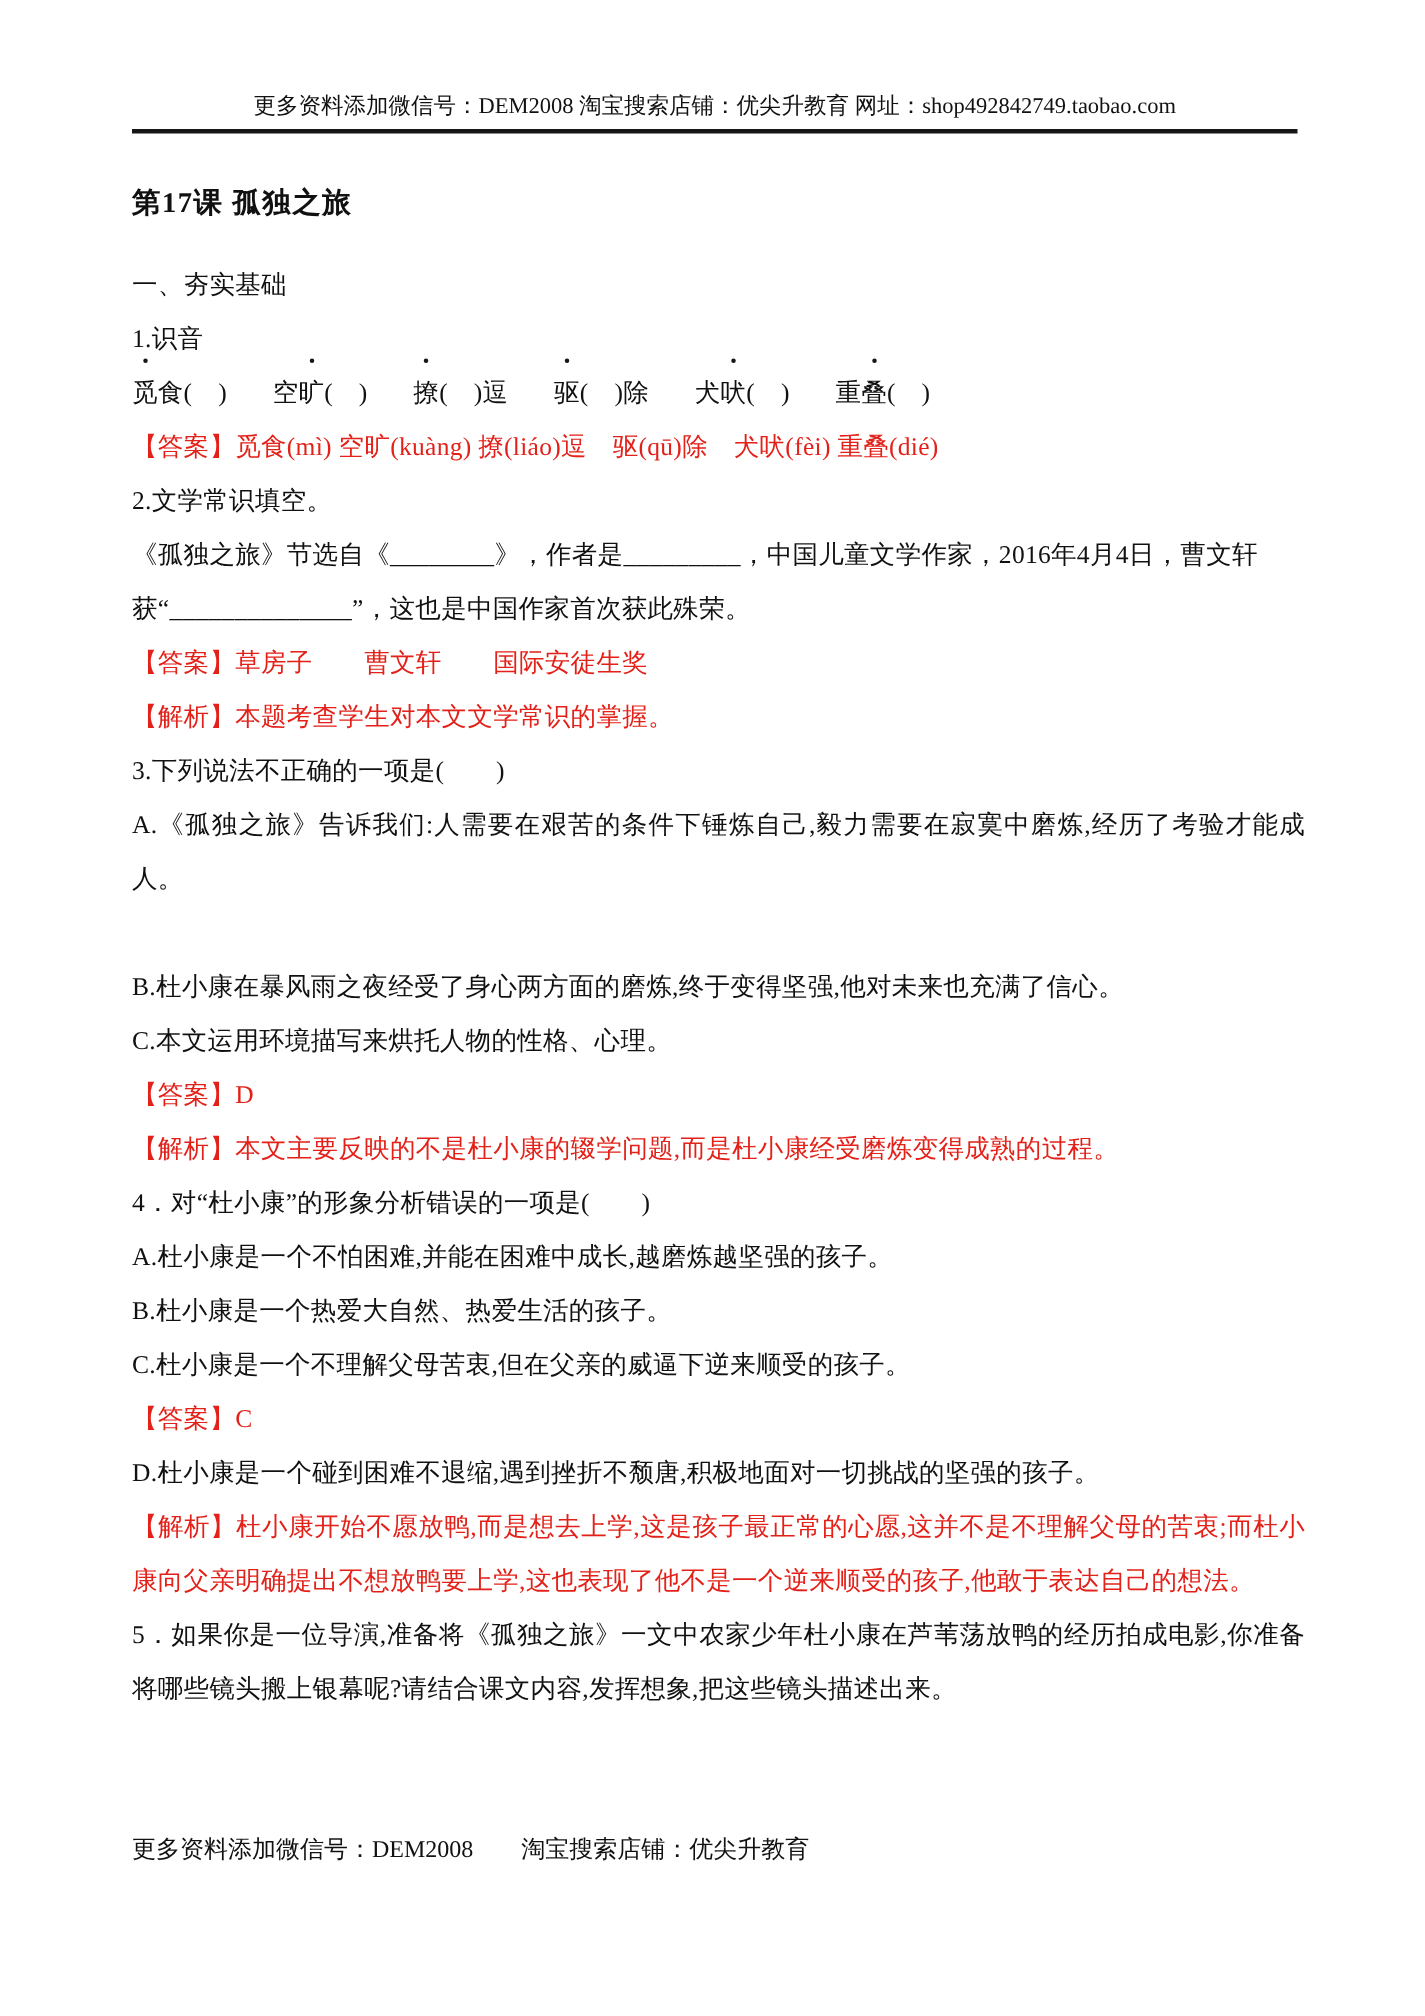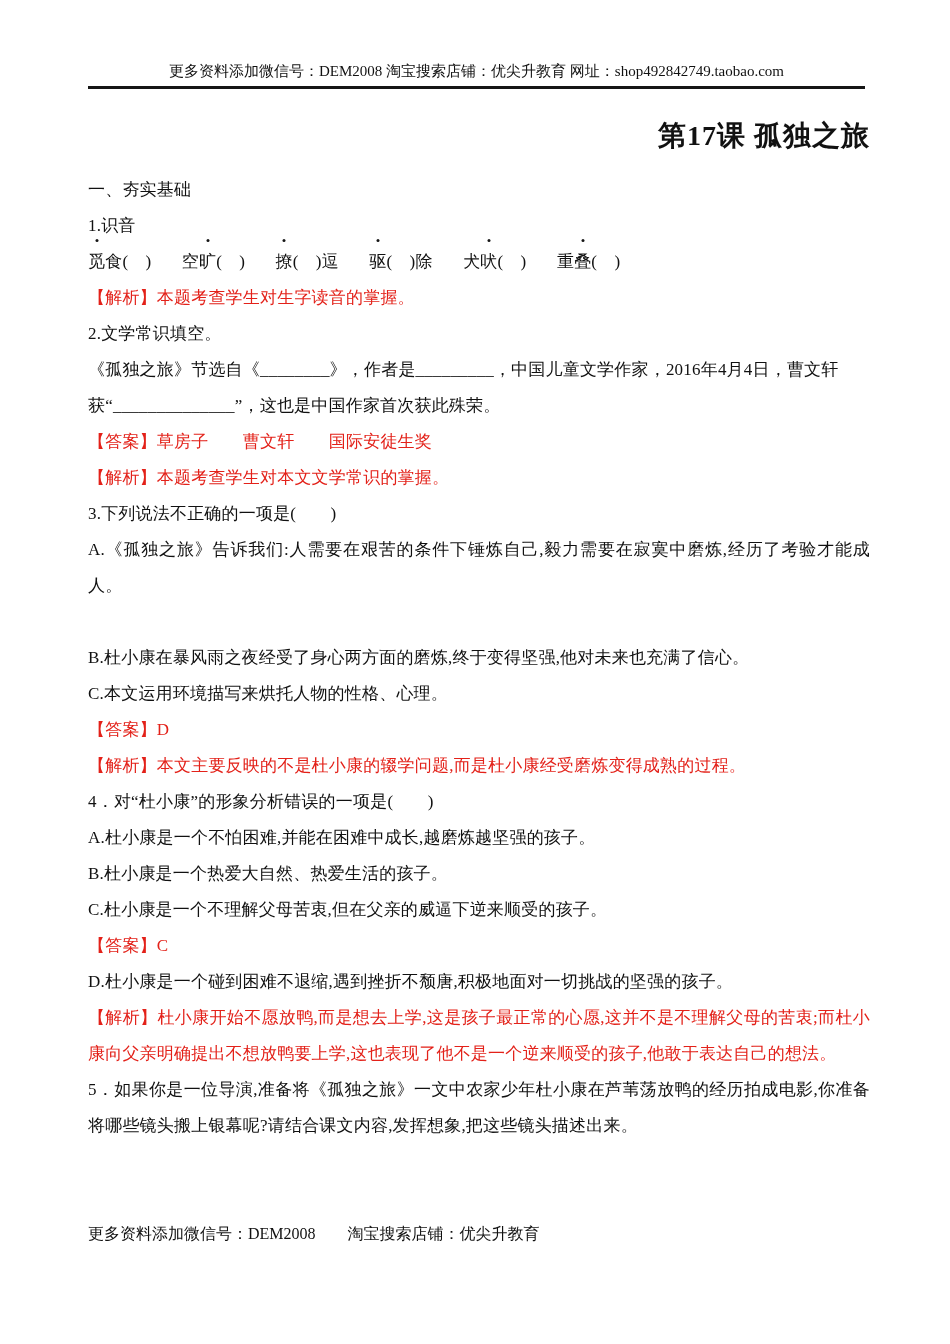--- a/index.html
+++ b/index.html
@@ -39,23 +39,23 @@
 
   .content {
     position: absolute;
     top: 0;
     left: 88px;
     width: 782px;
     padding-top: 118px;
   }
 
   .title {
-    font-size: 28px;
+    font-size: 19px;
     font-weight: bold;
-    text-align: right;
+    text-align: left;
     margin: 0 0 18px 0;
     line-height: 36px;
     letter-spacing: 1px;
   }
 
   .line {
     margin: 0;
     font-size: 17px;
     line-height: 36px;
     text-align: justify;
@@ -108,21 +108,21 @@
 
     <p class="line pinyin">
       <span class="word"><span></span><span class="em-dot">觅</span><span>食(　)</span></span>
       <span class="word"><span>空</span><span class="em-dot">旷</span><span>(　)</span></span>
       <span class="word"><span></span><span class="em-dot">撩</span><span>(　)逗</span></span>
       <span class="word"><span></span><span class="em-dot">驱</span><span>(　)除</span></span>
       <span class="word"><span>犬</span><span class="em-dot">吠</span><span>(　)</span></span>
       <span class="word"><span>重</span><span class="em-dot">叠</span><span>(　)</span></span>
     </p>
 
-    <p class="line red">【解析】本题考查学生对生字读音的掌握。</p>
+    <p class="line red">【答案】觅食(mì) 空旷(kuàng) 撩(liáo)逗　驱(qū)除　犬吠(fèi) 重叠(dié)</p>
 
     <p class="line">2.文学常识填空。</p>
     <p class="line">《孤独之旅》节选自《________》，作者是_________，中国儿童文学作家，2016年4月4日，曹文轩</p>
     <p class="line">获“______________”，这也是中国作家首次获此殊荣。</p>
     <p class="line red">【答案】草房子　　曹文轩　　国际安徒生奖</p>
     <p class="line red">【解析】本题考查学生对本文文学常识的掌握。</p>
 
     <p class="line">3.下列说法不正确的一项是(　　)</p>
     <p class="line">A.《孤独之旅》告诉我们:人需要在艰苦的条件下锤炼自己,毅力需要在寂寞中磨炼,经历了考验才能成人。</p>
     <p class="line spacer"></p>

